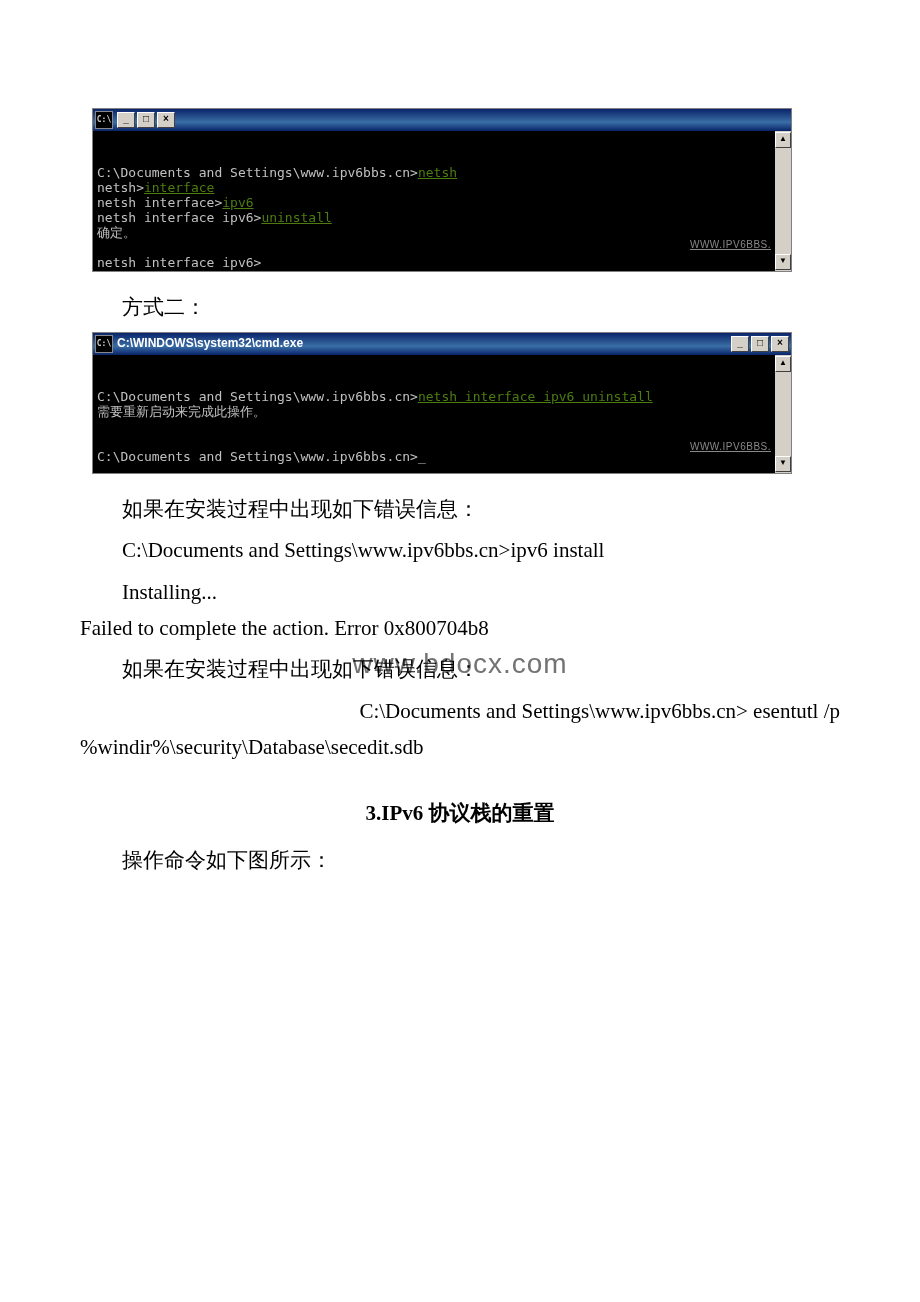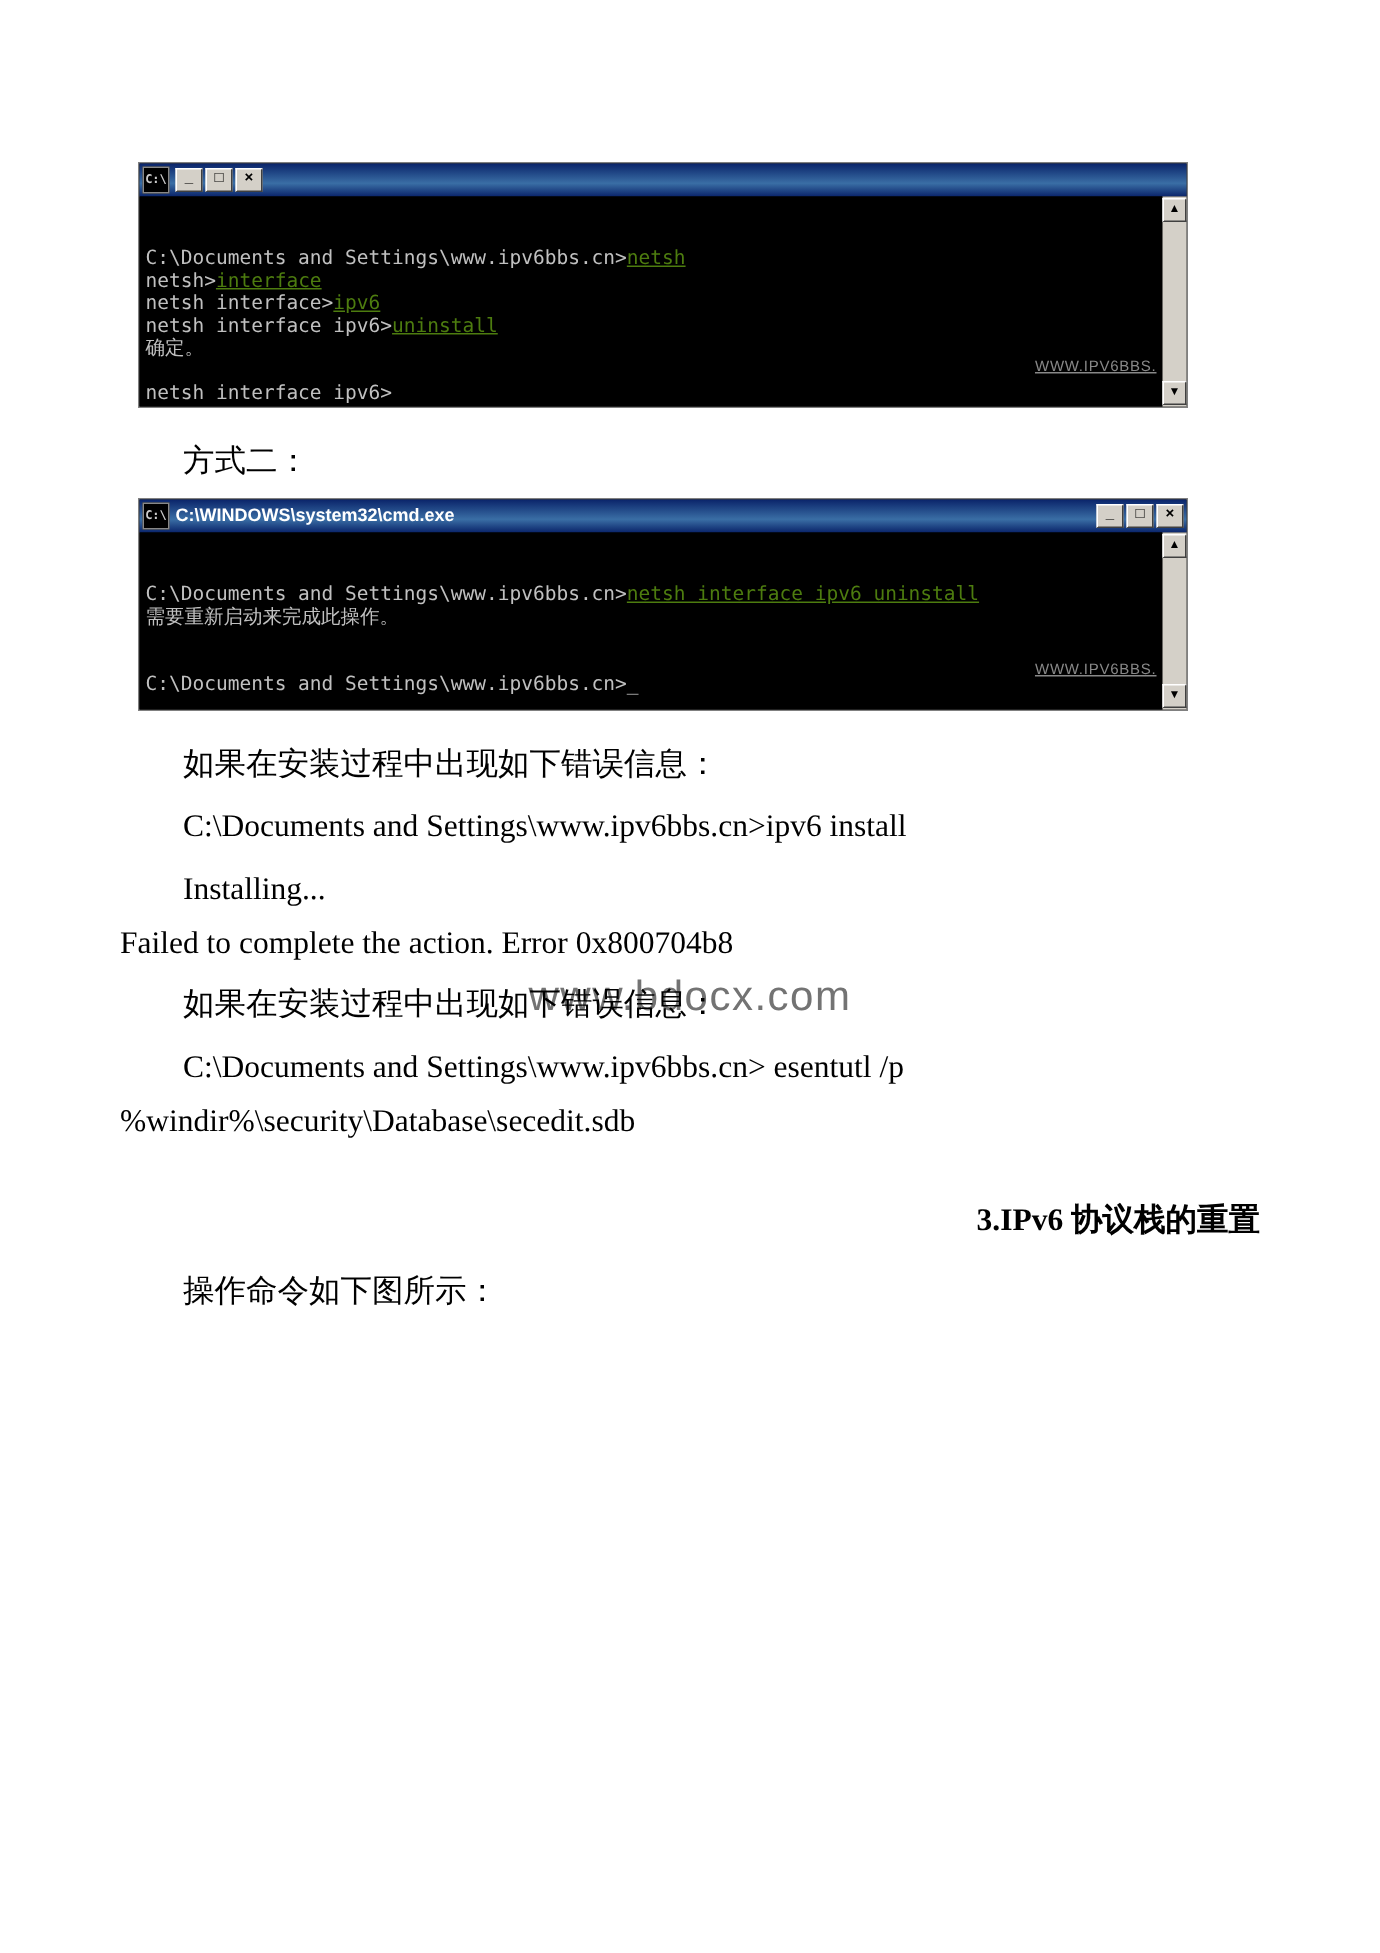--- a/index.html
+++ b/index.html
@@ -117,21 +117,21 @@
     letter-spacing: 0.5px;
     text-decoration: underline;
     pointer-events: none;
   }
   .para {
     margin: 0 0 6px 0;
     text-indent: 2em;
   }
   .para.noindent { text-indent: 0; }
   .heading {
-    text-align: right;
+    text-align: center;
     font-weight: bold;
     margin: 30px 0 12px 0;
     font-size: 21px;
   }
   .watermark-page {
     position: absolute;
     left: 50%; top: 640px;
     transform: translateX(-50%);
     font-family: Arial, sans-serif;
     font-size: 28px;
@@ -209,21 +209,21 @@
         </div>
       </div>
       <span class="watermark-term">WWW.IPV6BBS.</span>
     </div>
 
     <p class="para">如果在安装过程中出现如下错误信息：</p>
     <p class="para mono">C:\Documents and Settings\www.ipv6bbs.cn&gt;ipv6 install</p>
     <p class="para mono" style="margin-bottom:0;">Installing...</p>
     <p class="para noindent mono">Failed to complete the action. Error 0x800704b8</p>
     <p class="para">如果在安装过程中出现如下错误信息：</p>
-    <p class="para mono" style="margin-bottom:0;">C:\Documents and Settings\www.ipv6bbs.cn&gt; esentutl /p </p>
+    <p class="para mono" style="margin-bottom:0;text-align:right;">C:\Documents and Settings\www.ipv6bbs.cn&gt; esentutl /p </p>
     <p class="para noindent mono">%windir%\security\Database\secedit.sdb</p>
 
     <div class="heading">3.IPv6 协议栈的重置</div>
 
     <p class="para">操作命令如下图所示：</p>
 
   </div>
 </div>
 
 </body></html>

